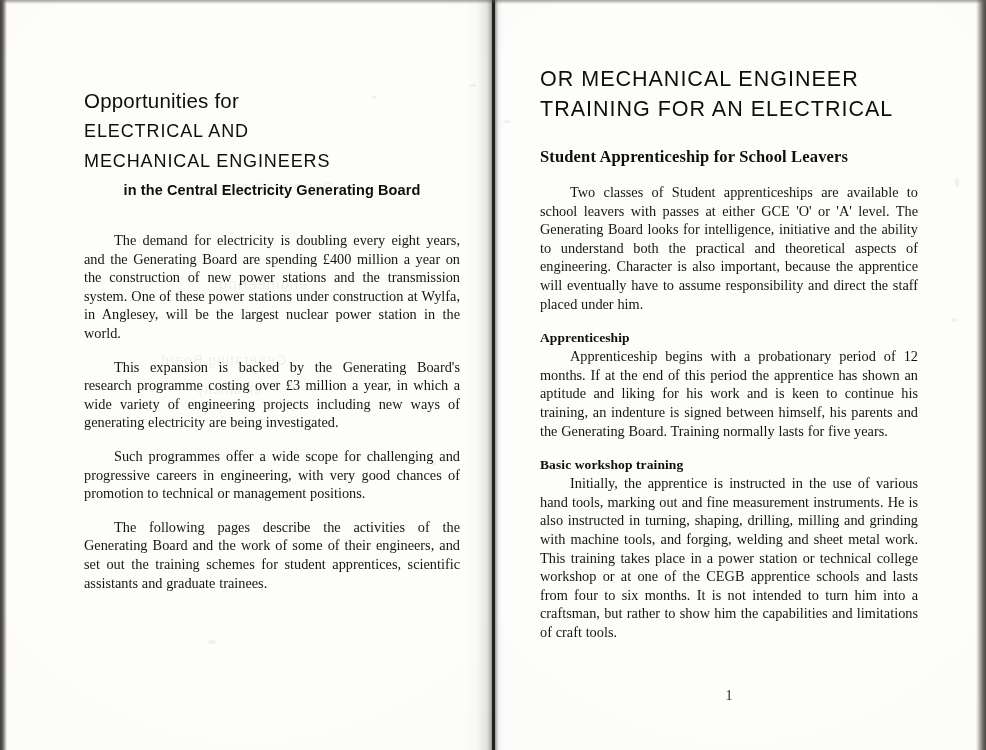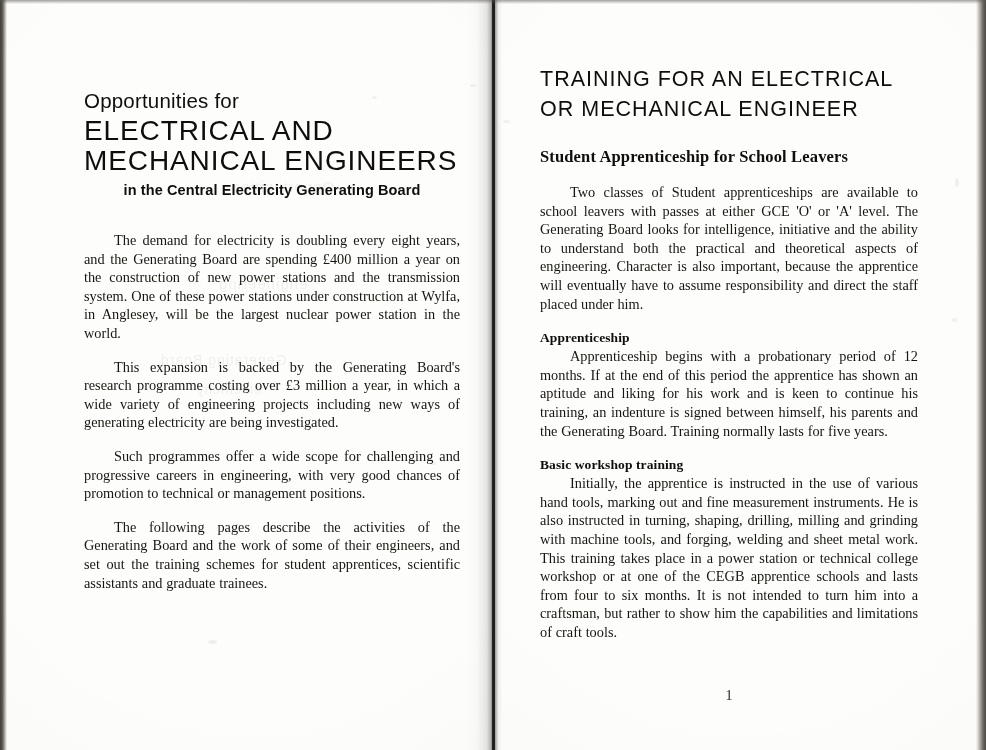--- a/index.html
+++ b/index.html
@@ -112,21 +112,21 @@
     color: #100e0c;
     letter-spacing: 0.2px;
     text-align: left;
   }
   .dh-line1 {
     font-size: 20.5px;
     line-height: 30px;
   }
   .dh-line2,
   .dh-line3 {
-    font-size: 28px;
+    font-size: 18px;
     line-height: 30px;
     letter-spacing: 0.9px;
   }
   .dh-sub {
     font-family: "Liberation Sans", sans-serif;
     font-size: 14.5px;
     font-weight: 600;
     line-height: 22px;
     letter-spacing: 0.1px;
     margin-top: 3px;
@@ -256,22 +256,22 @@
     <p class="body indent">The demand for electricity is doubling every eight years, and the Generating Board are spending £400 million a year on the construction of new power stations and the transmission system. One of these power stations under construction at Wylfa, in Anglesey, will be the largest nuclear power station in the world.</p>
     <p class="body indent gap-para">This expansion is backed by the Generating Board's research programme costing over £3 million a year, in which a wide variety of engineering projects including new ways of generating electricity are being investigated.</p>
     <p class="body indent gap-para">Such programmes offer a wide scope for challenging and progressive careers in engineering, with very good chances of promotion to technical or management positions.</p>
     <p class="body indent gap-para">The following pages describe the activities of the Generating Board and the work of some of their engineers, and set out the training schemes for student apprentices, scientific assistants and graduate trainees.</p>
 
   </div>
 
   <div class="col col-right">
 
     <div class="right-head-group">
+      <div class="page-head">OR MECHANICAL ENGINEER</div>
       <div class="page-head">TRAINING FOR AN ELECTRICAL</div>
-      <div class="page-head">OR MECHANICAL ENGINEER</div>
     </div>
 
     <div class="sec-block first">
       <div class="sec-head sec-head-major">Student Apprenticeship for School Leavers</div>
       <p class="body indent gap-para">Two classes of Student apprenticeships are available to school leavers with passes at either GCE 'O' or 'A' level. The Generating Board looks for intelligence, initiative and the ability to understand both the practical and theoretical aspects of engineering. Character is also important, because the apprentice will eventually have to assume responsibility and direct the staff placed under him.</p>
     </div>
 
 
     <div class="sec-block">
       <div class="sec-head sec-head-minor">Apprenticeship</div>

